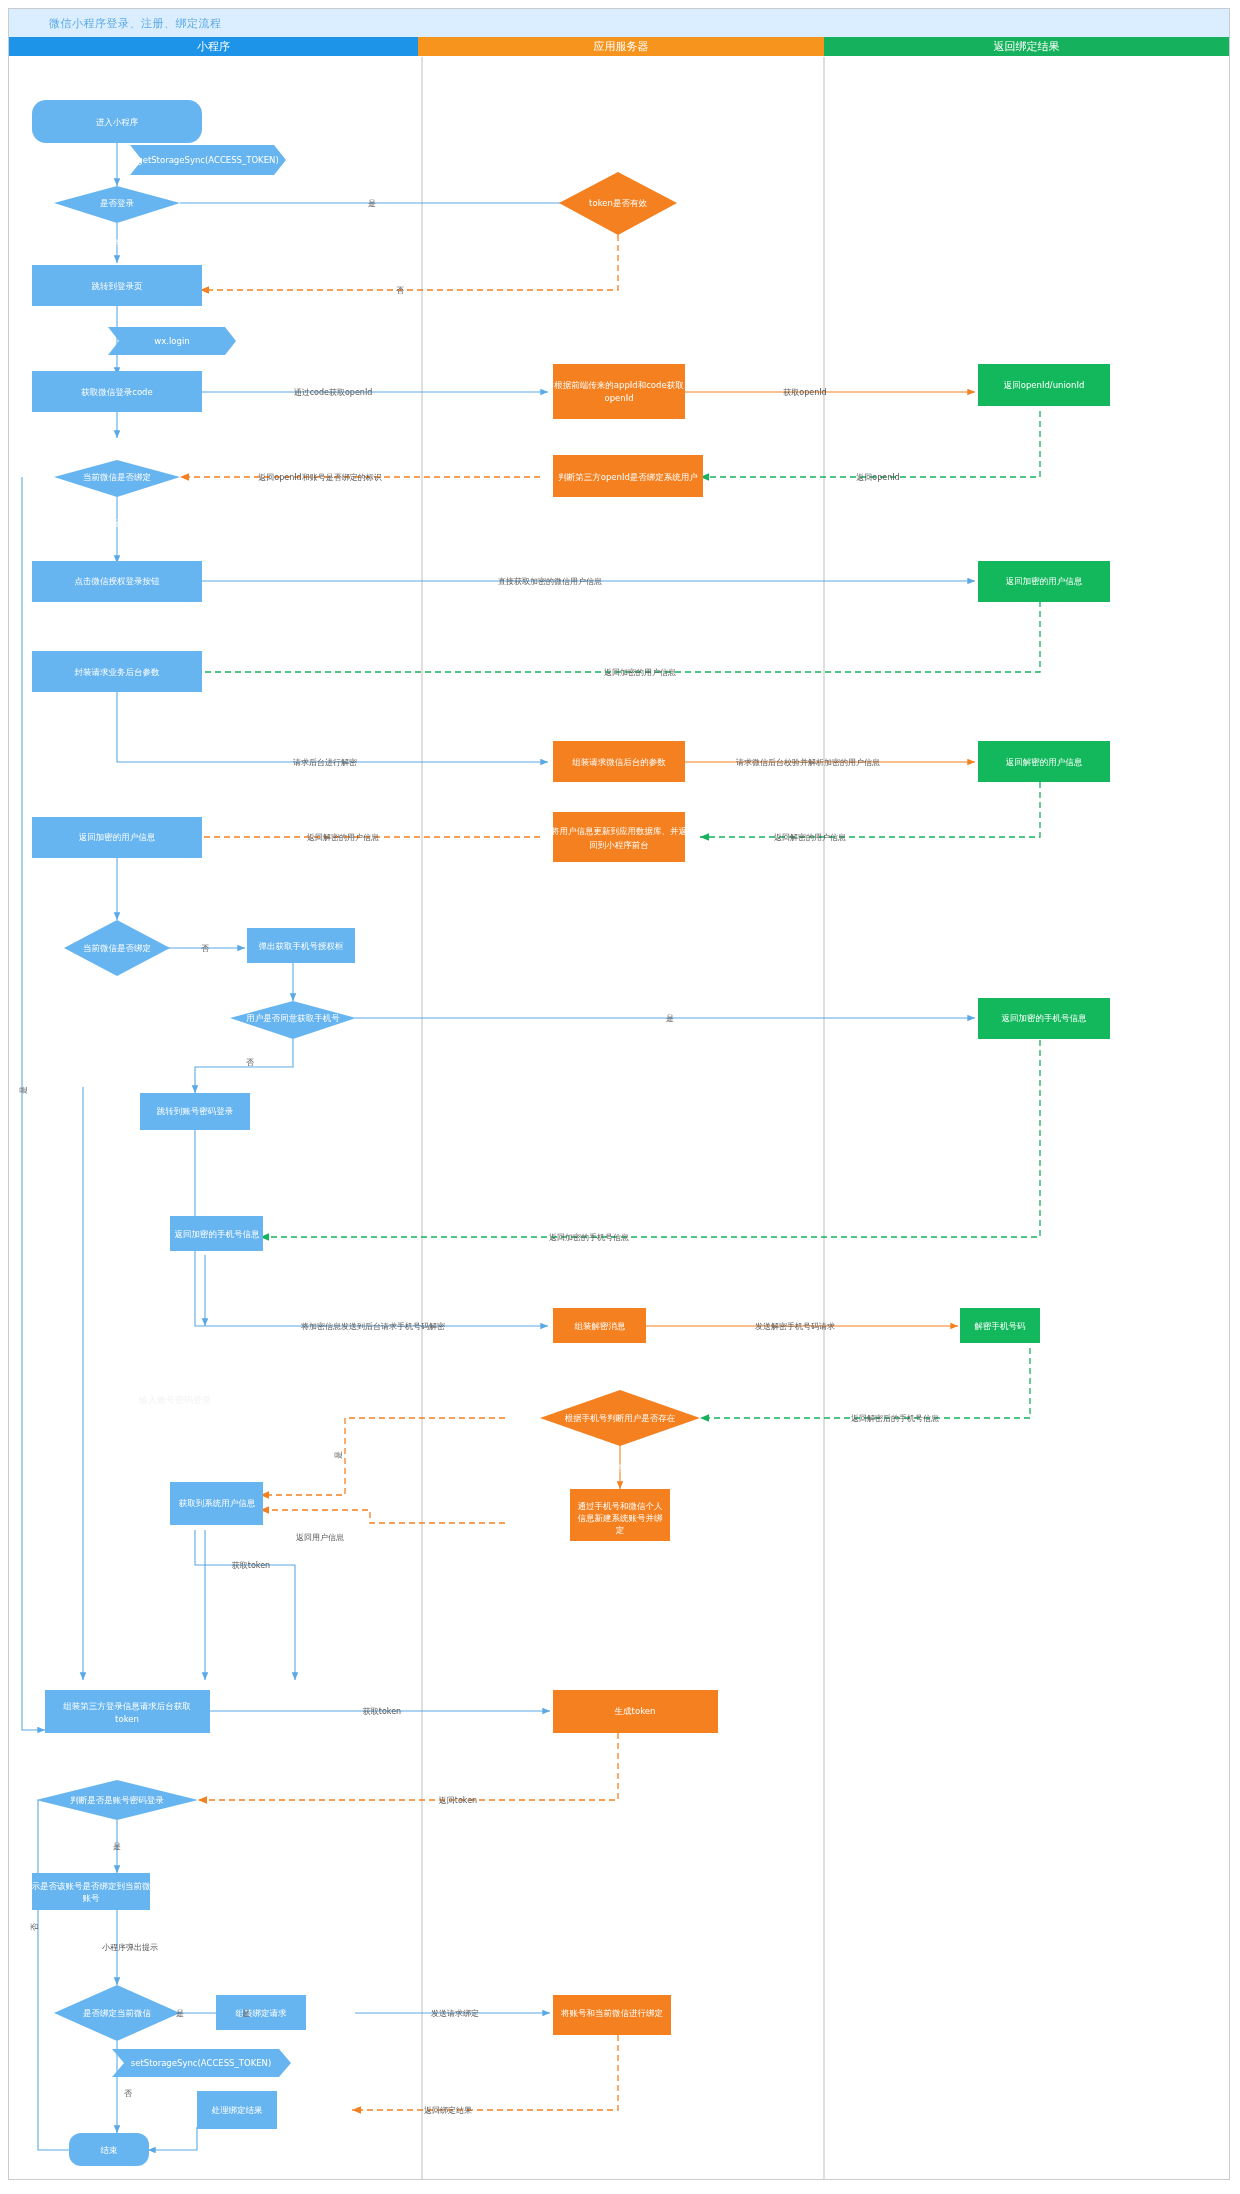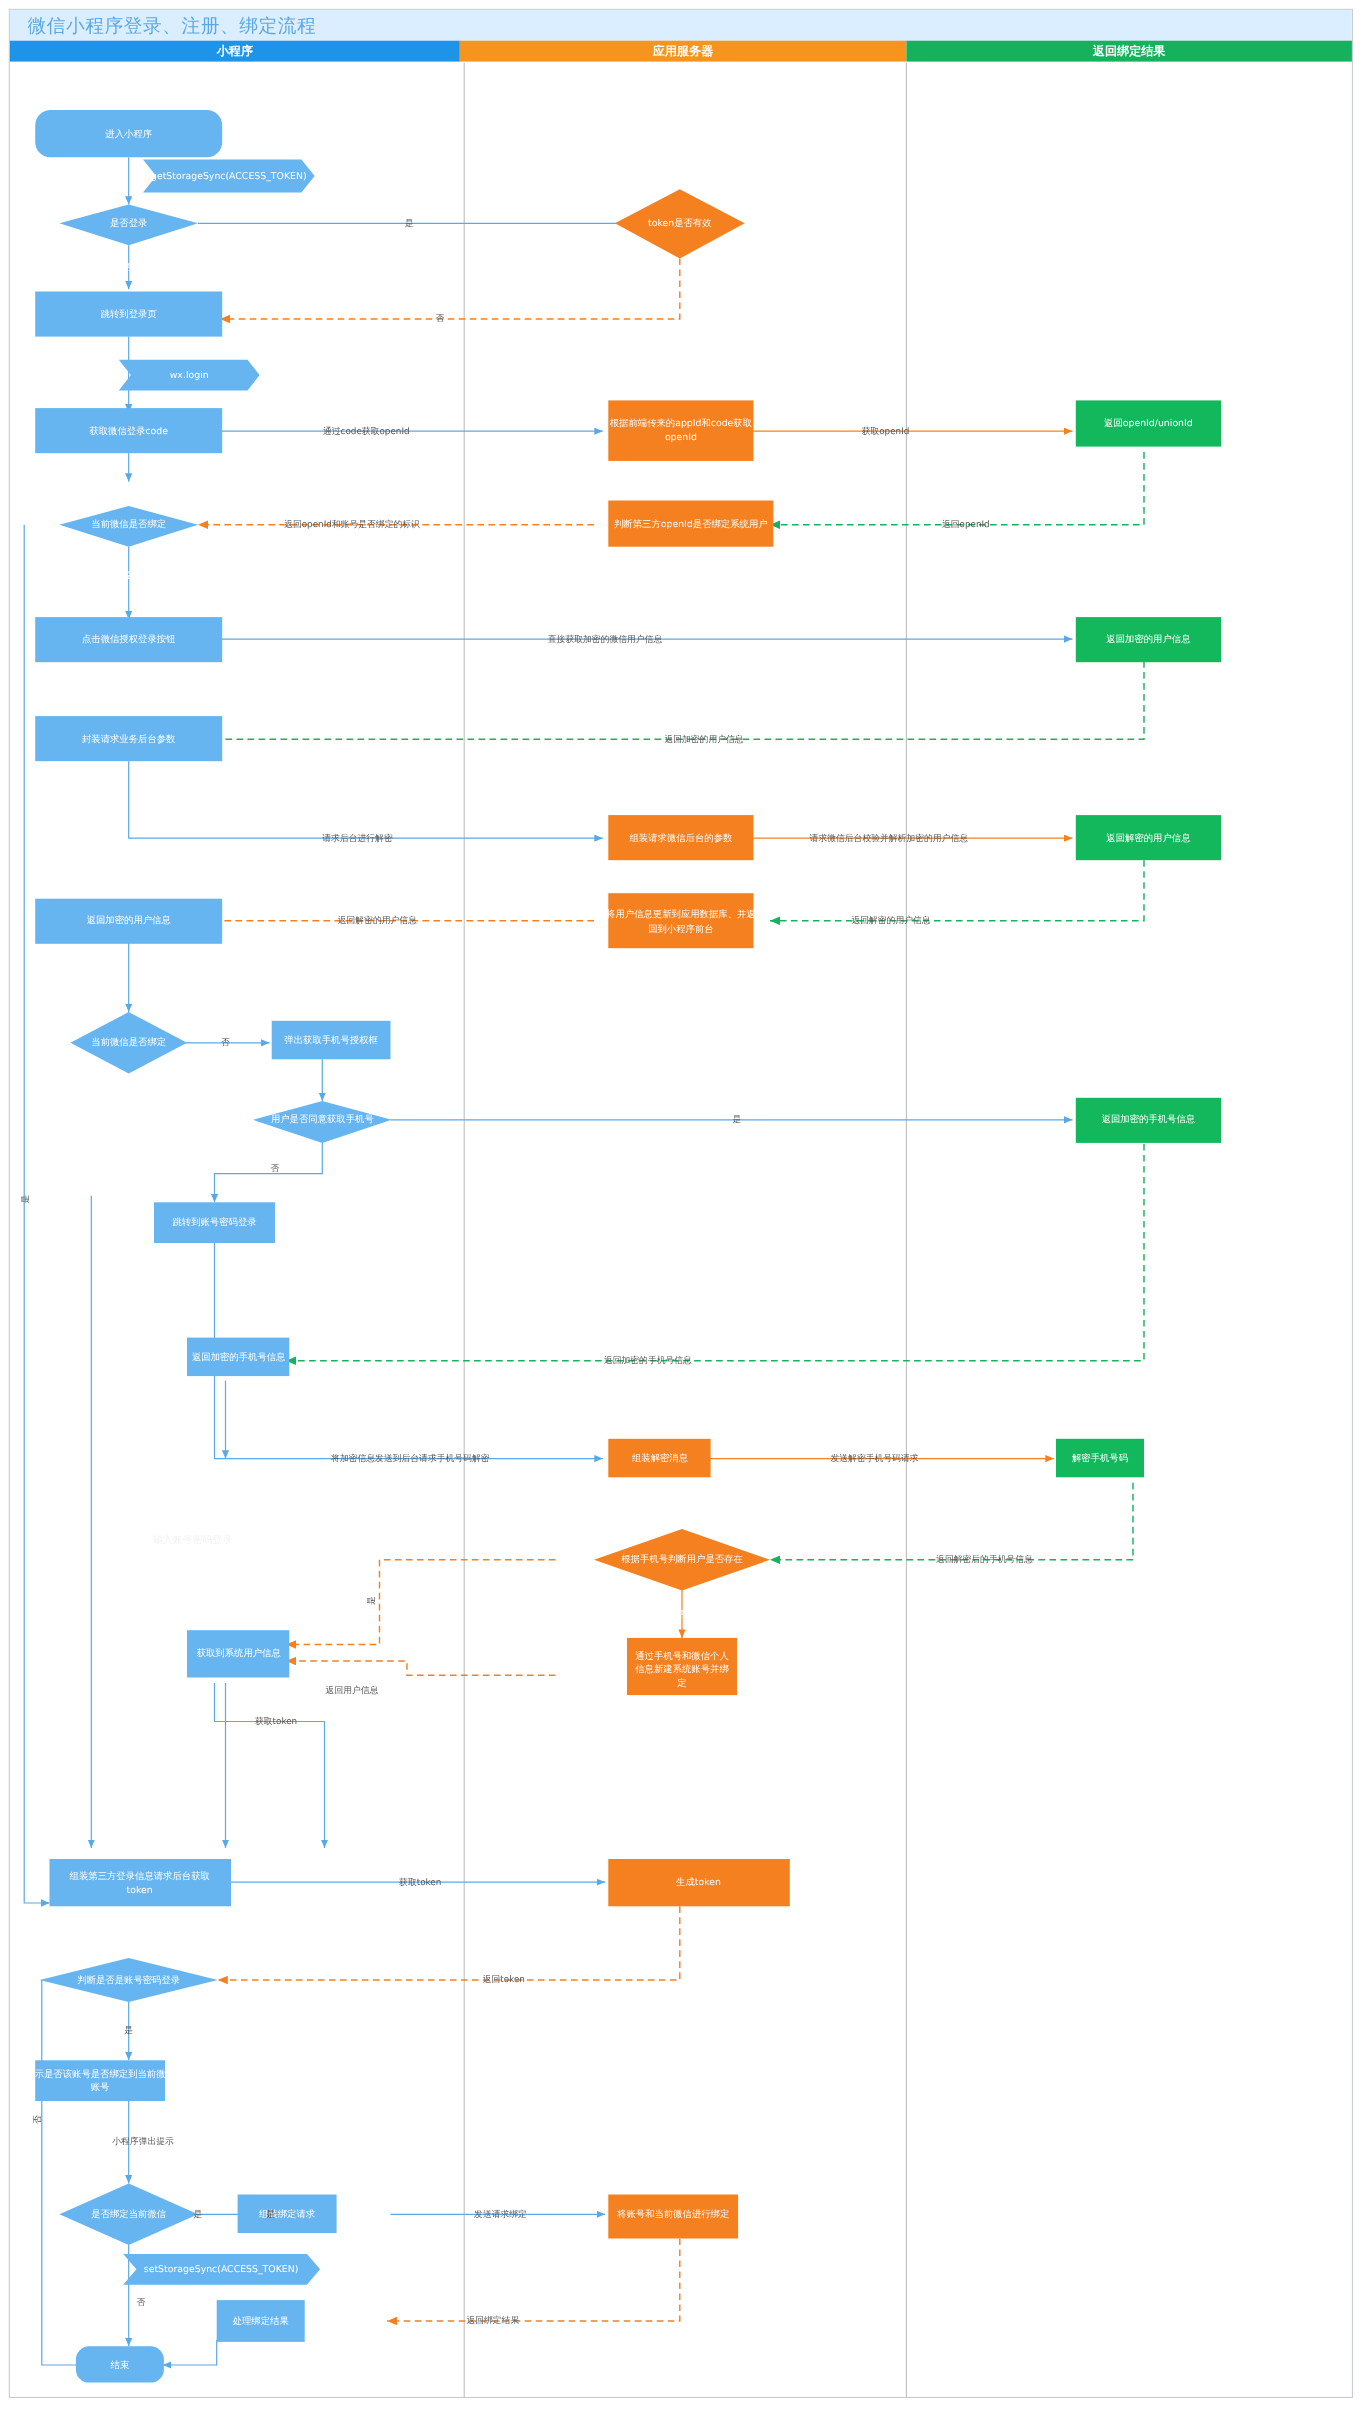--- a/index.html
+++ b/index.html
@@ -1,23 +1,23 @@
 <!DOCTYPE html>
 <html><head>
 <meta charset="utf-8">
 <style>
   html,body{margin:0;padding:0;background:#fff;}
   body{font-family:"DejaVu Sans","Liberation Sans",sans-serif;}
   #canvas{position:relative;width:1240px;height:2194px;background:#ffffff;}
   .frame{position:absolute;left:8px;top:8px;width:1222px;height:2172px;border:1px solid #c8ccd0;box-sizing:border-box;}
   .titlebar{position:absolute;left:9px;top:9px;width:1220px;height:28px;background:#dbeeff;
     display:flex;align-items:center;box-sizing:border-box;}
-  .titlebar span{font-size:17px;color:#5aa9e6;padding-left:16px;letter-spacing:.5px;}
+  .titlebar span{font-size:11px;color:#5aa9e6;padding-left:16px;letter-spacing:.5px;margin-left:24px;}
   .lanehead{position:absolute;top:37px;height:19px;display:flex;align-items:center;justify-content:center;
-    color:#fff;font-size:11px;font-weight:bold;box-sizing:border-box;}
+    color:#fff;font-size:11px;font-weight:normal;box-sizing:border-box;}
   .lane-a{left:9px;width:409px;background:#1e94e8;}
   .lane-b{left:418px;width:406px;background:#f7941d;}
   .lane-c{left:824px;width:405px;background:#16b15c;}
   svg.flow{position:absolute;left:0;top:0;width:1240px;height:2194px;overflow:visible;}
   .nodeText{font-size:8.5px;fill:#ffffff;text-anchor:middle;dominant-baseline:middle;}
   .edgeText{font-size:8px;fill:#555;text-anchor:middle;dominant-baseline:middle;}
   .edgeTextW{font-size:8px;fill:#fff;text-anchor:middle;dominant-baseline:middle;}
   .wm{font-size:9px;fill:#f2f2f2;text-anchor:middle;dominant-baseline:middle;}
   .blueFill{fill:#67b5f0;}
   .orangeFill{fill:#f48020;}

